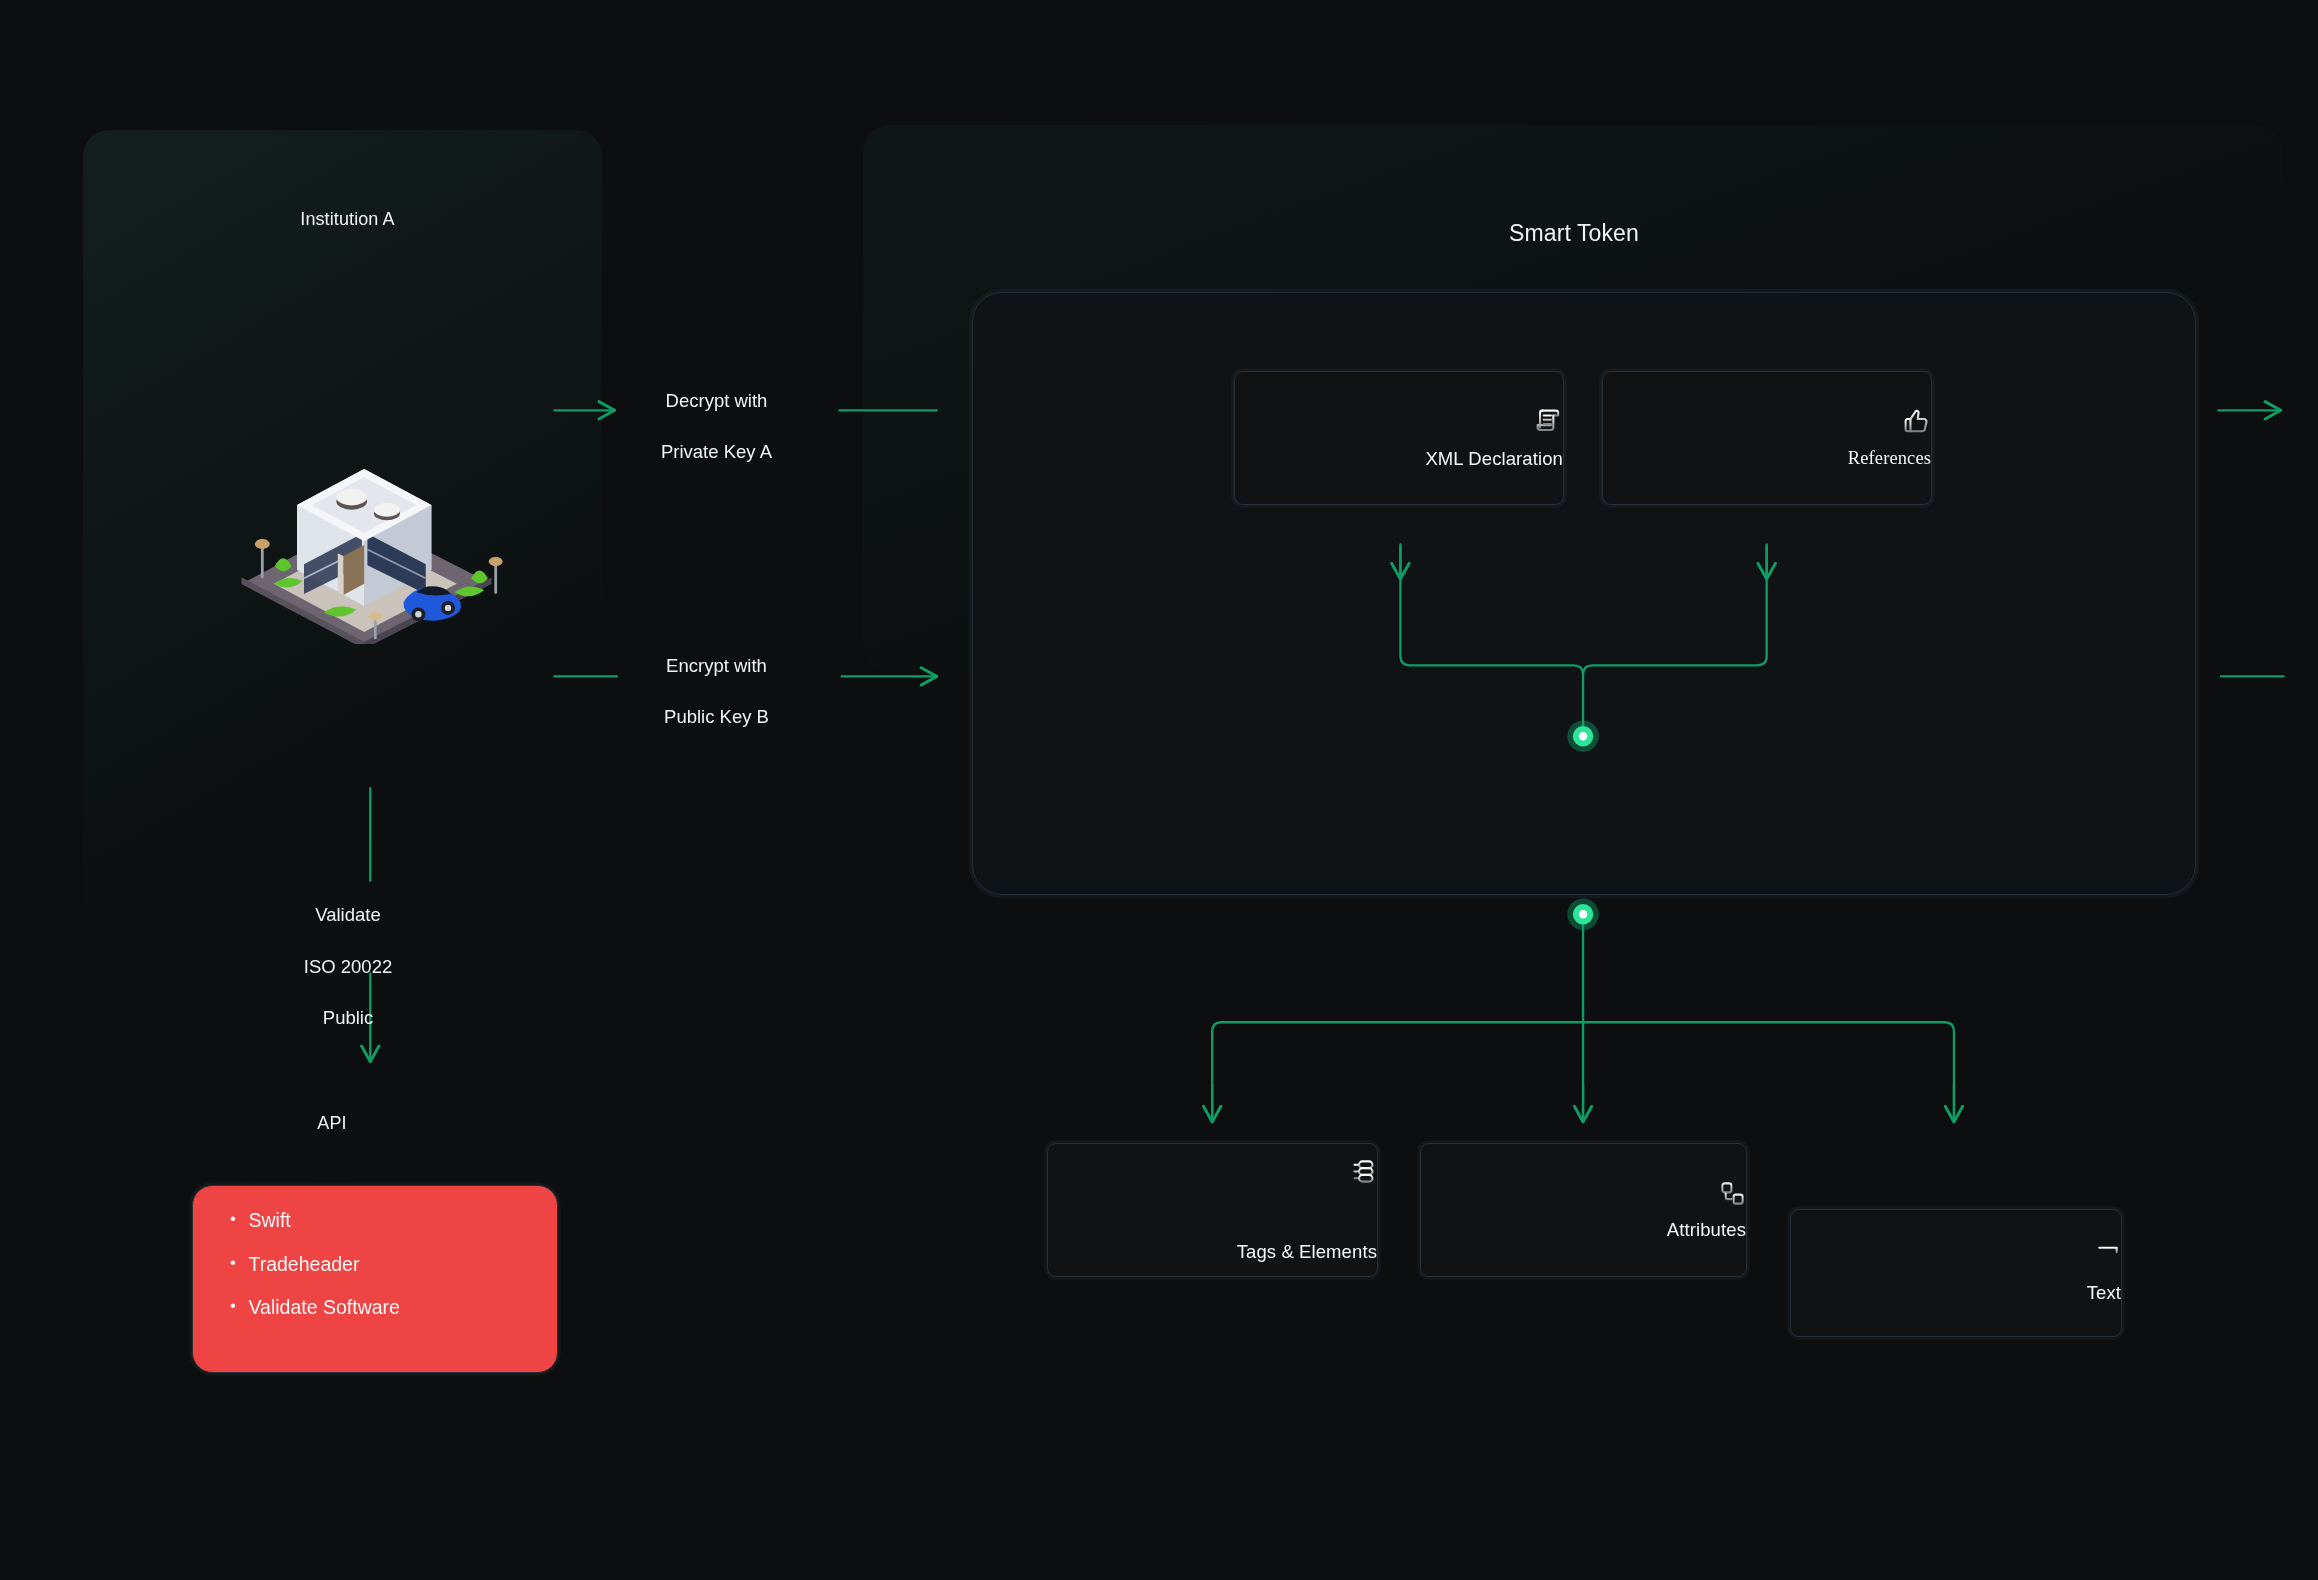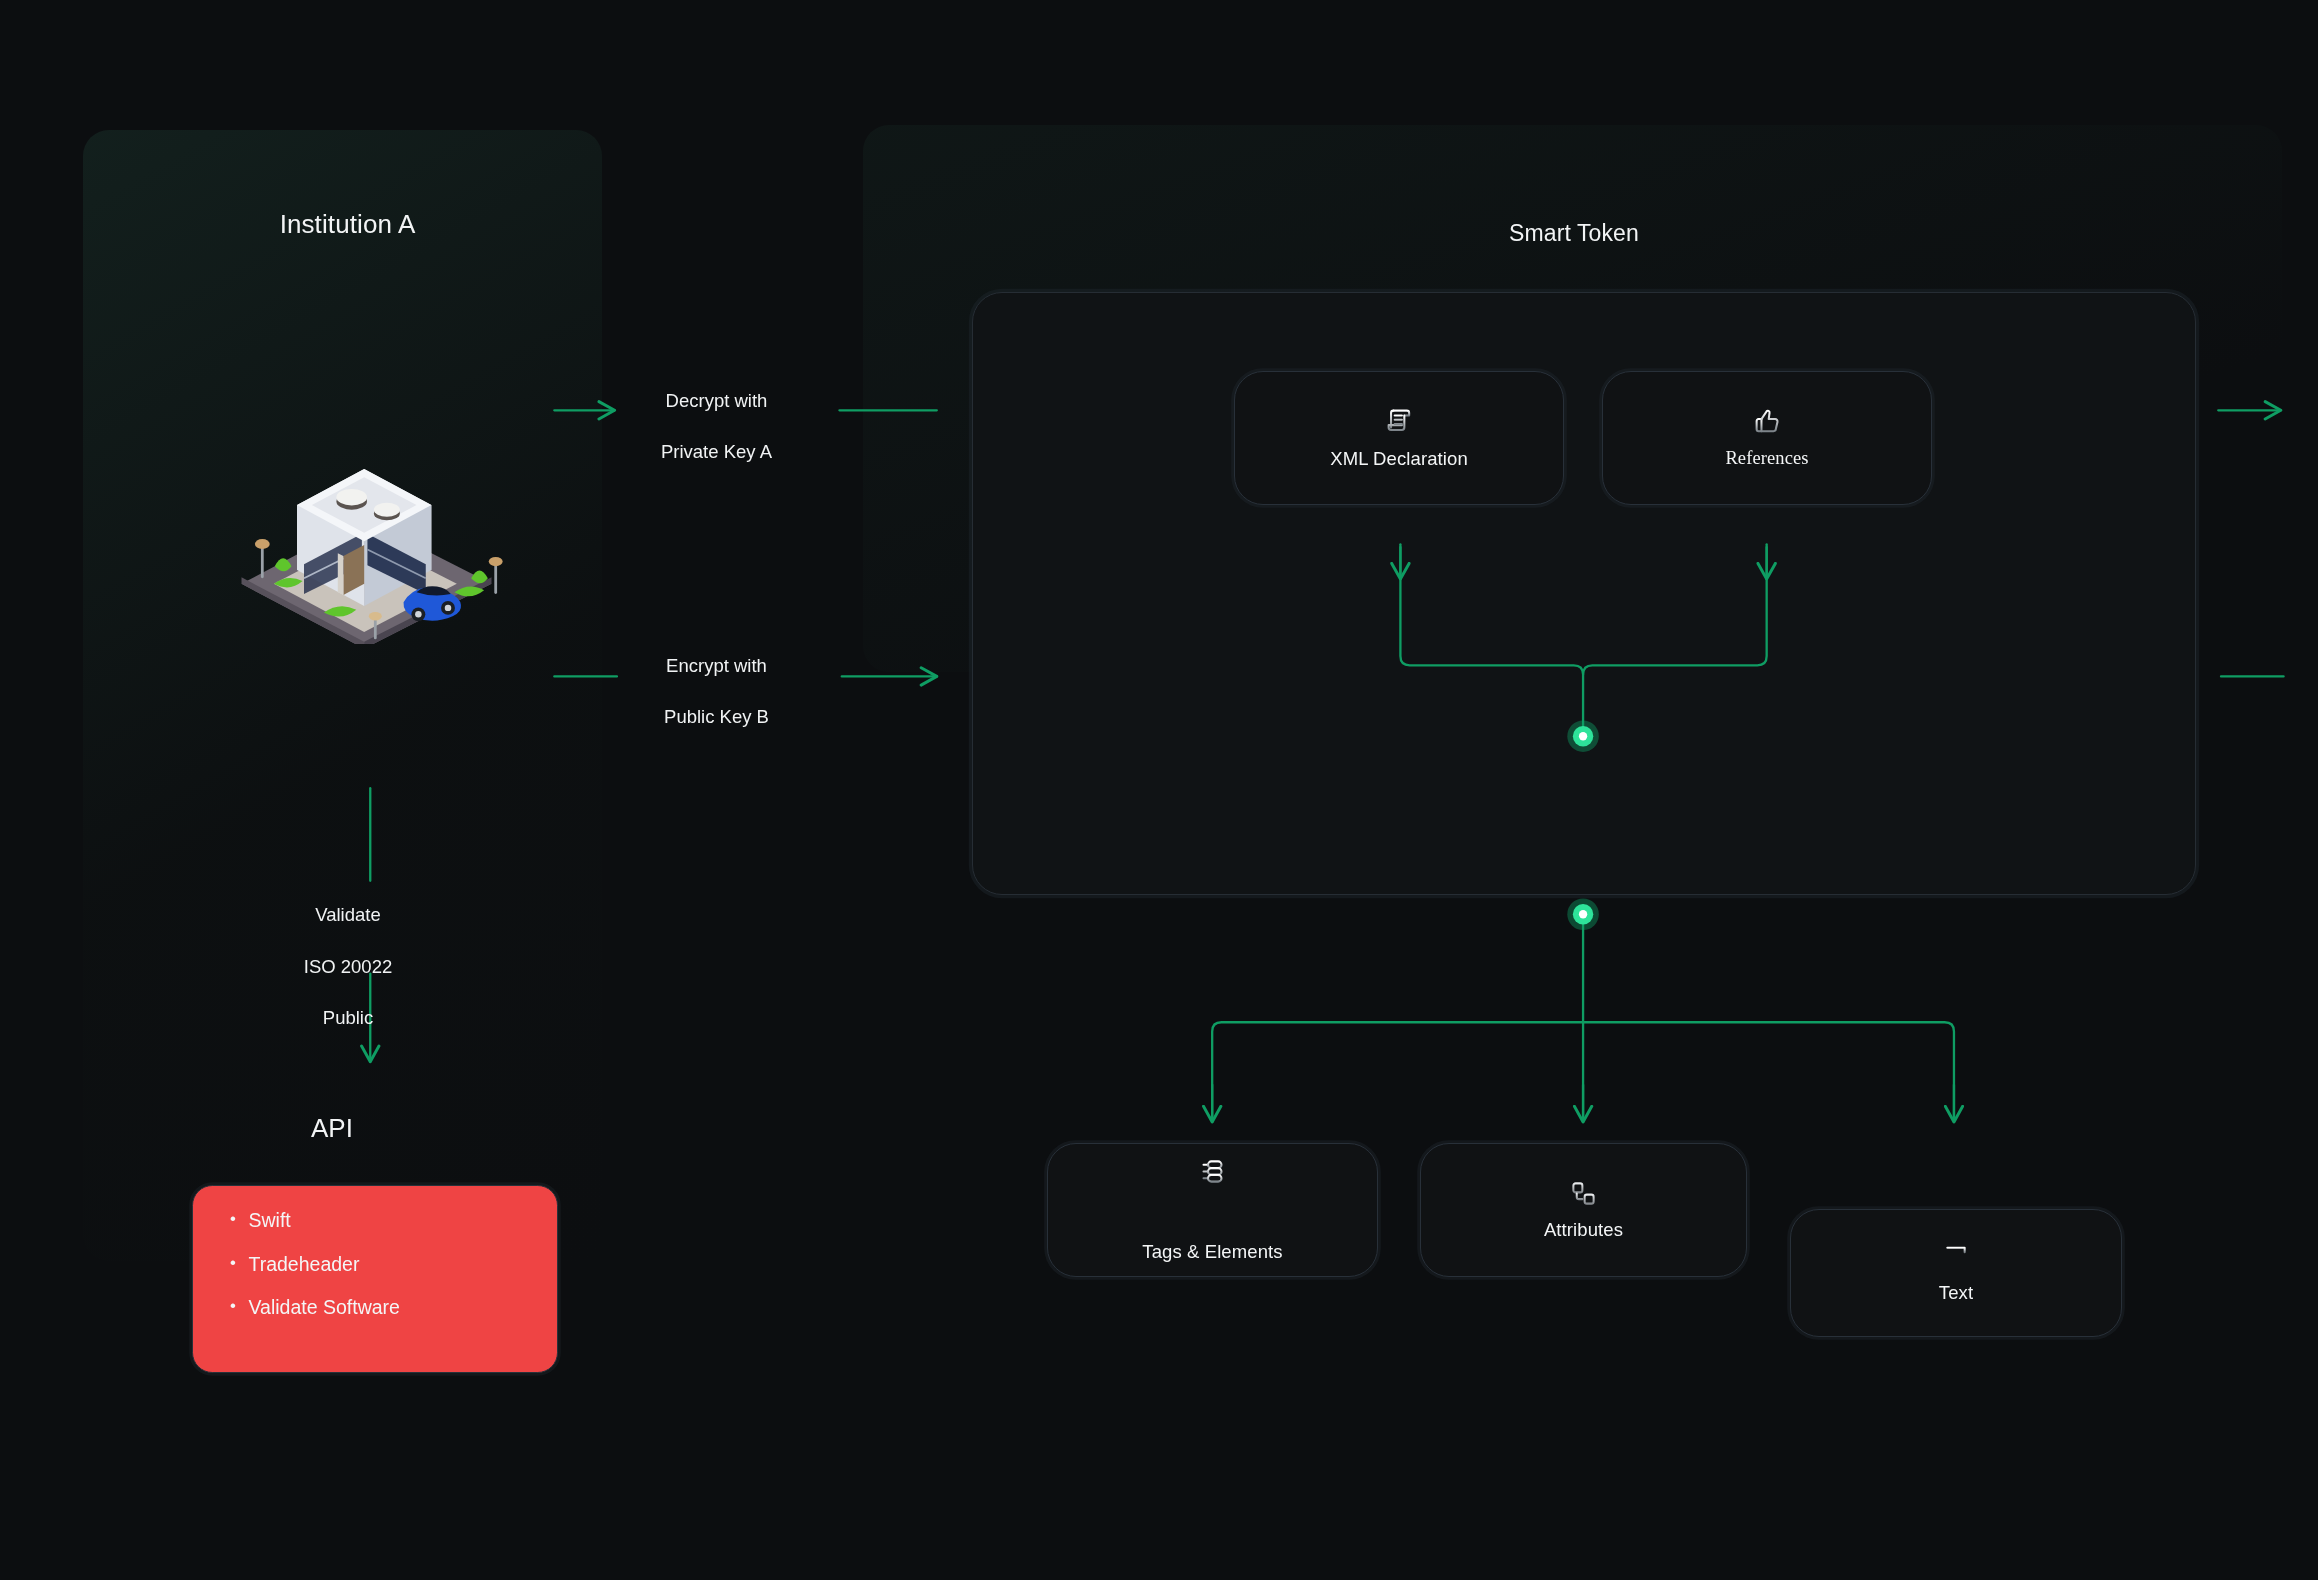--- a/index.html
+++ b/index.html
@@ -28,21 +28,21 @@
     background: linear-gradient(150deg, rgba(24,46,40,0.55) 0%, rgba(14,20,19,0.25) 55%, rgba(12,14,16,0) 100%);
   }
   #bg-center {
     left: 863px; top: 125px; width: 1419px; height: 547px;
     background: linear-gradient(160deg, rgba(20,36,32,0.40) 0%, rgba(12,14,16,0) 70%);
   }
 
   
   .caption {
     position: absolute;
-    font-size: 26px;
+    font-size: 18px;
     font-weight: 400;
     letter-spacing: 0.1px;
     color: #f2f4f5;
     white-space: nowrap;
     text-align: center;
   }
   #cap-inst-a { left: 185px; top: 209px; width: 325px; }
   #cap-smart  { left: 1384px; top: 220px; width: 380px; font-size: 23px; }
   #cap-api    { left: 216px; top: 1113px; width: 232px; }
 
@@ -53,27 +53,27 @@
     width: 1222px; height: 601px;
     border-radius: 30px;
     background: #101315;
     border: 1.4px solid #262d34;
     box-shadow: 0 0 0 3.2px rgba(28,34,40,0.55);
   }
 
   
   .node {
     position: absolute;
-    border-radius: 29px;
+    border-radius: 9px;
     background: #101214;
     border: 1.4px solid #283039;
     box-shadow: 0 0 0 2.8px rgba(30,37,44,0.45);
     display: flex;
     flex-direction: column;
-    align-items: center;
+    align-items: flex-end;
     justify-content: center;
     box-sizing: border-box;
   }
   .node .ico {
     display: block;
     margin-bottom: 12px;
     line-height: 0;
   }
   .node .lbl {
     font-size: 18.5px;

